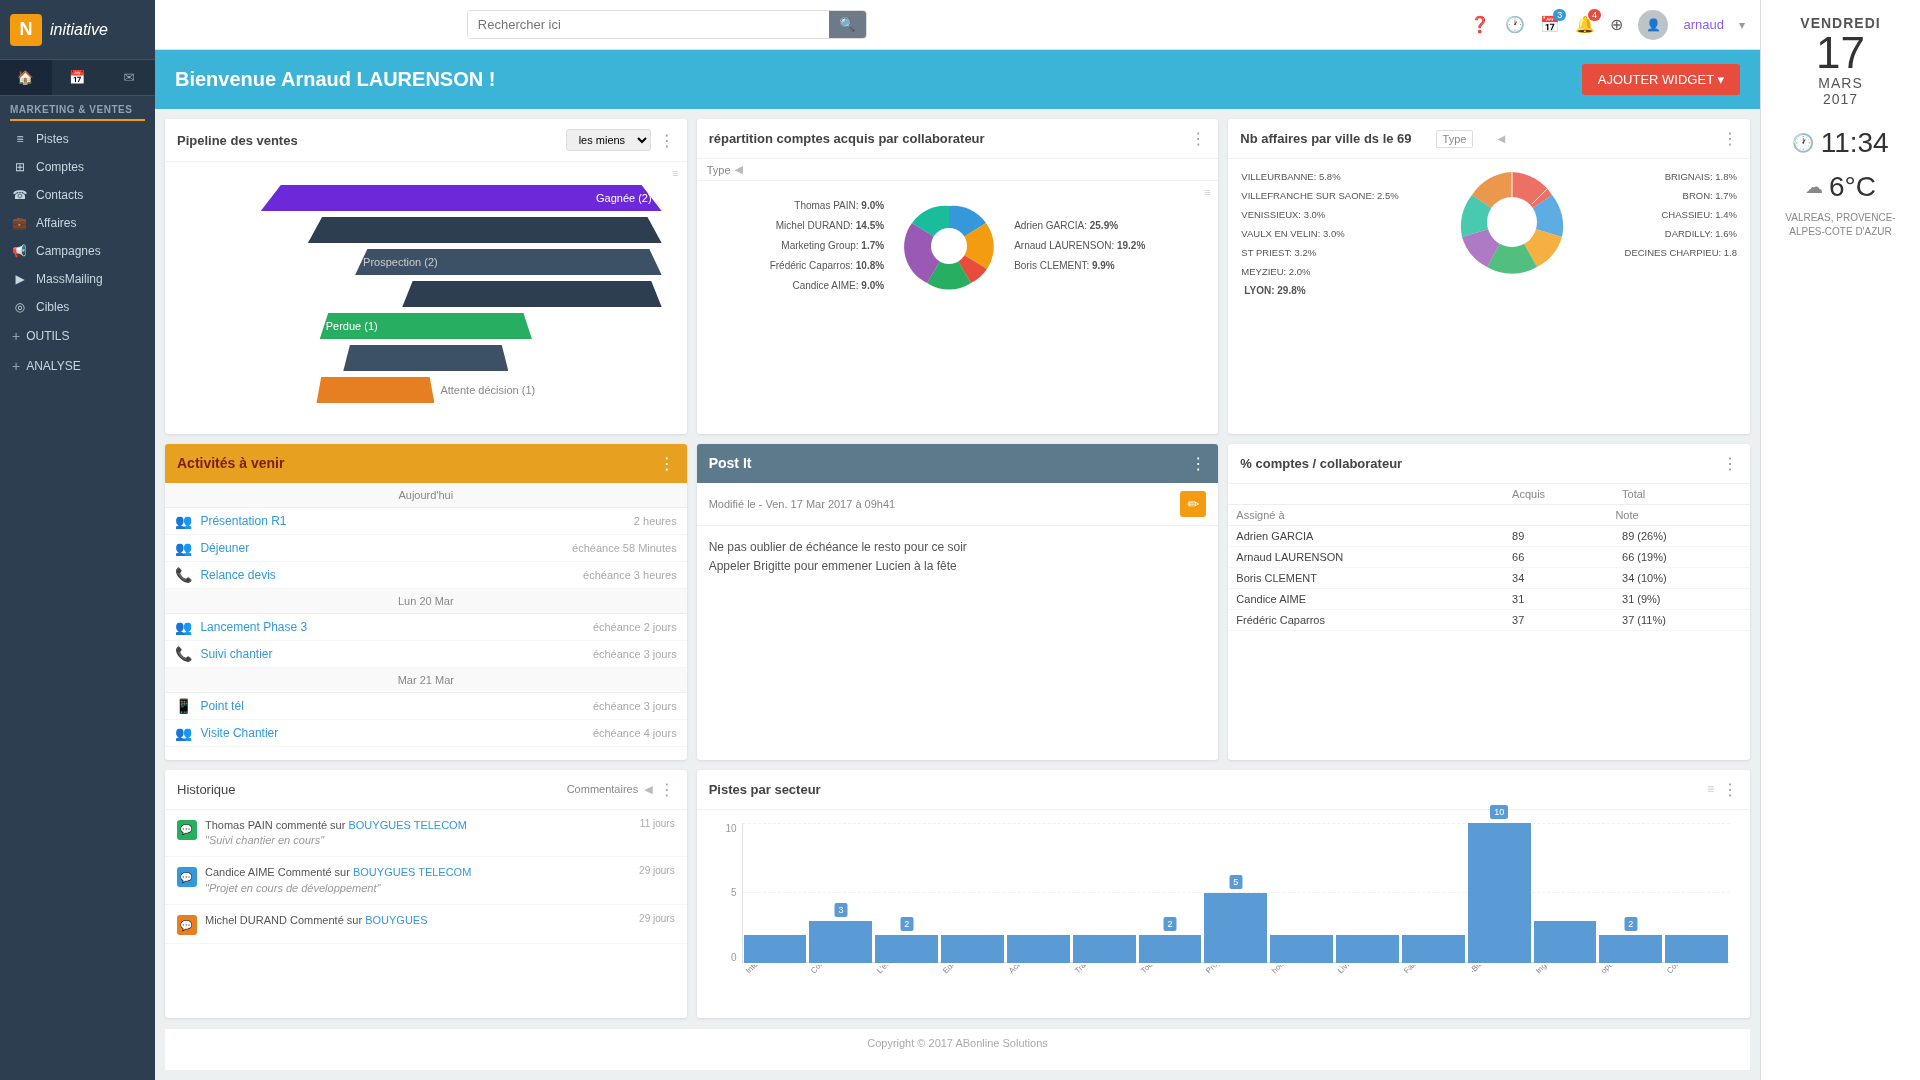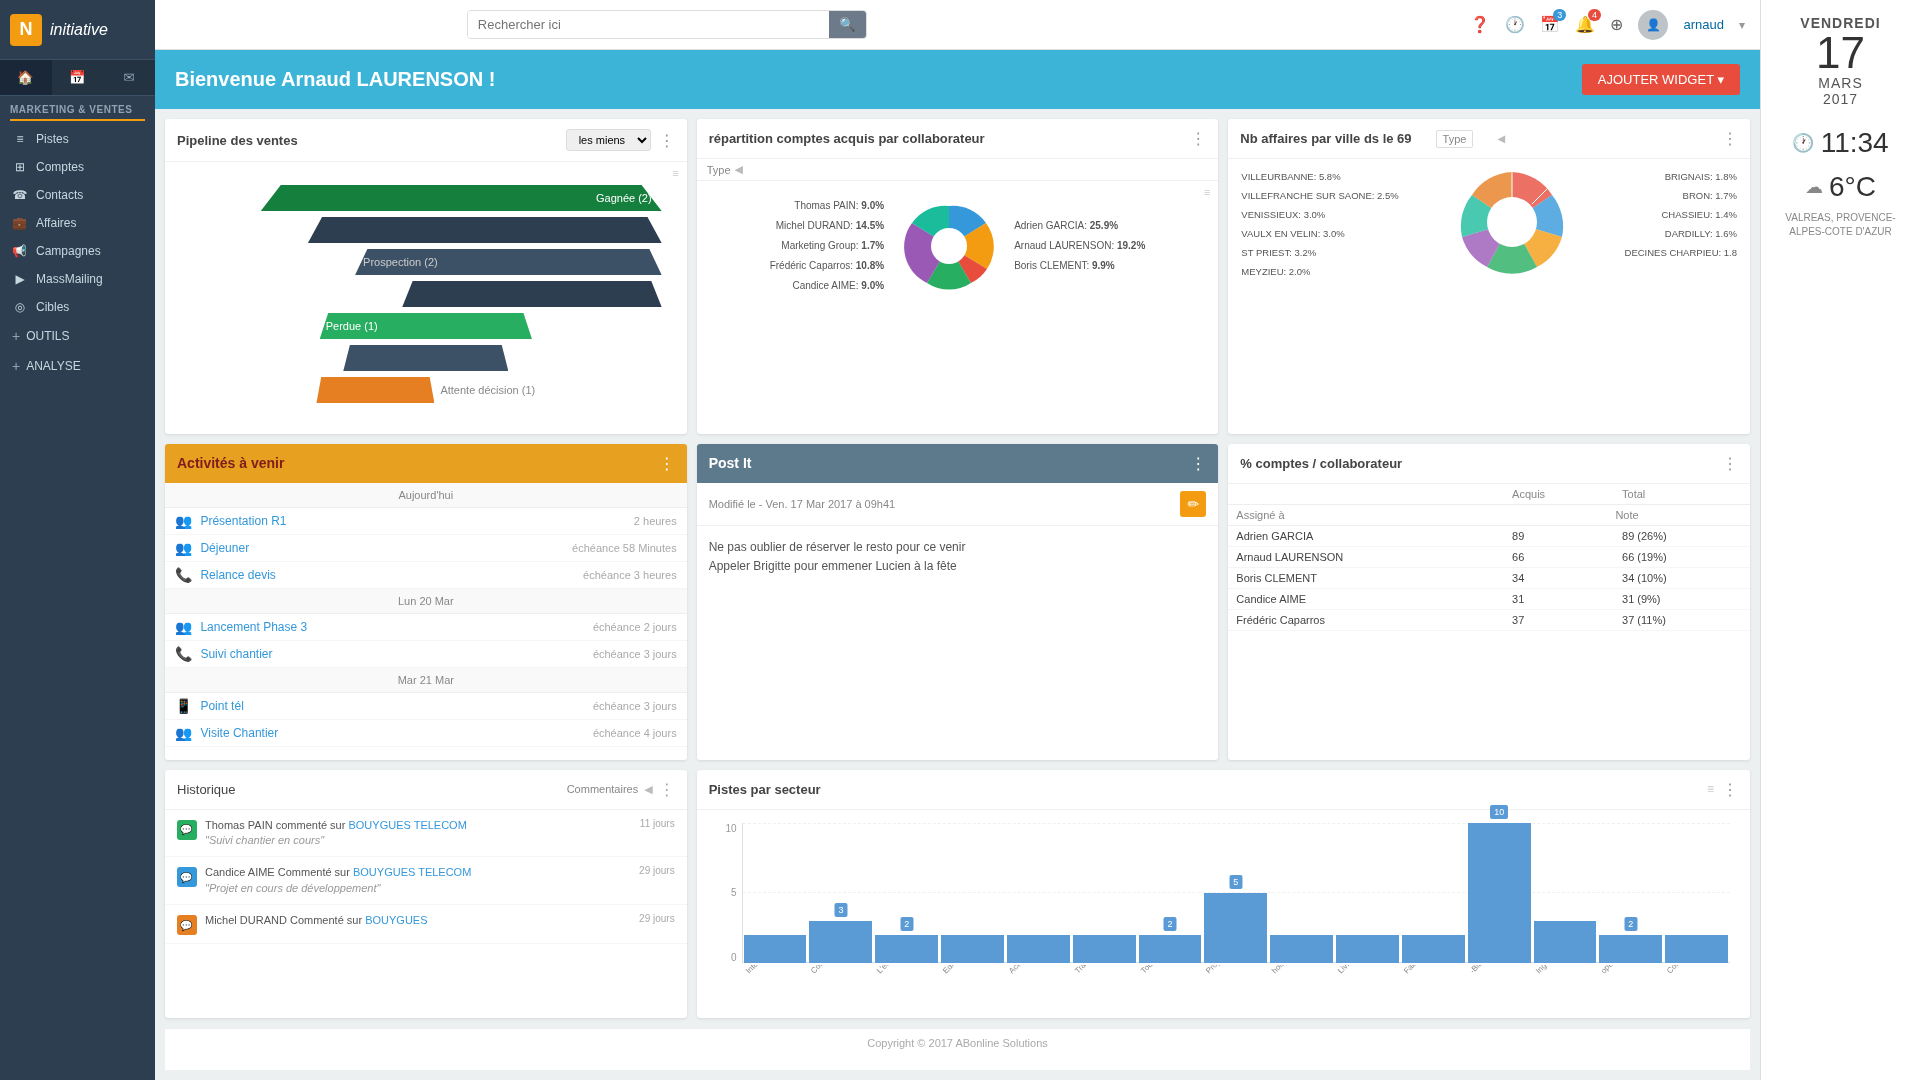--- a/index.html
+++ b/index.html
@@ -26,21 +26,21 @@
     
     .topbar { background: white; height: 50px; display: flex; align-items: center; padding: 0 15px; gap: 10px; border-bottom: 1px solid #ddd; flex-shrink: 0; }
     .search-box { flex: 1; max-width: 400px; margin: 0 auto; display: flex; align-items: center; border: 1px solid #ddd; border-radius: 4px; overflow: hidden; }
     .search-input { flex: 1; border: none; outline: none; padding: 6px 10px; font-size: 13px; color: #999; }
     .search-btn { background: #6c7a89; border: none; padding: 6px 10px; color: white; cursor: pointer; }
     .topbar-actions { display: flex; align-items: center; gap: 15px; margin-left: auto; }
     .topbar-icon { color: #666; cursor: pointer; font-size: 16px; position: relative; }
     .badge { position: absolute; top: -6px; right: -6px; background: #e74c3c; color: white; font-size: 9px; border-radius: 8px; padding: 1px 4px; }
     .badge-blue { background: #3498db; }
     .user-avatar { width: 30px; height: 30px; border-radius: 50%; background: #bdc3c7; display: flex; align-items: center; justify-content: center; font-size: 12px; }
-    .user-name { color: #0369a1; font-size: 13px; }
+    .user-name { color: #8b5cf6; font-size: 13px; }
 
     
     .welcome-bar { background: #3bb4d8; padding: 14px 20px; display: flex; align-items: center; justify-content: space-between; flex-shrink: 0; }
     .welcome-text { color: white; font-size: 20px; font-weight: bold; }
     .add-widget-btn { background: #e74c3c; color: white; border: none; padding: 8px 16px; border-radius: 3px; cursor: pointer; font-size: 13px; display: flex; align-items: center; gap: 6px; }
 
     
     .dashboard { flex: 1; overflow-y: auto; padding: 10px; display: grid; grid-template-columns: 1fr 1fr 1fr; grid-template-rows: auto auto auto; gap: 10px; background: #ecf0f1; }
 
     .widget { background: white; border-radius: 3px; box-shadow: 0 1px 3px rgba(0,0,0,0.1); overflow: hidden; }
@@ -212,21 +212,21 @@
           </select>
           <span class="widget-menu-btn">⋮</span>
         </div>
       </div>
       <div style="position:relative; overflow:hidden;">
         <span style="position:absolute;right:8px;top:5px;color:#ccc;font-size:11px;cursor:pointer">≡</span>
         <div class="funnel-container">
           <div style="display:flex;justify-content:center;flex-direction:column;align-items:center;padding:10px 20px 5px;">
 
             <div style="display:flex;align-items:center;width:100%;justify-content:flex-end;margin:3px 0;">
-              <div style="height:26px;width:85%;background:#15803d;clip-path:polygon(5% 0%,95% 0%,100% 100%,0% 100%);display:flex;align-items:center;justify-content:flex-end;padding-right:10px;">
+              <div style="height:26px;width:85%;background:#6d28d9;clip-path:polygon(5% 0%,95% 0%,100% 100%,0% 100%);display:flex;align-items:center;justify-content:flex-end;padding-right:10px;">
                 <span style="font-size:11px;color:white;">Gagnée (2)</span>
               </div>
             </div>
             <div style="display:flex;align-items:center;width:100%;justify-content:flex-end;margin:3px 0;">
               <div style="height:26px;width:75%;background:#2c3e50;clip-path:polygon(4% 0%,96% 0%,100% 100%,0% 100%);"></div>
             </div>
             <div style="display:flex;align-items:flex-end;width:100%;justify-content:flex-end;margin:3px 0;">
               <div style="height:26px;width:65%;background:#3d5166;clip-path:polygon(4% 0%,96% 0%,100% 100%,0% 100%);display:flex;align-items:center;padding-left:8px;">
                 <span style="font-size:11px;color:#ccc;">Prospection (2)</span>
               </div>
@@ -331,20 +331,21 @@
             <line x1="85" y1="37" x2="100" y2="22" stroke="white" stroke-width="1"></line>
           </svg>
           <div style="line-height:2;text-align:right">
             <div>BRIGNAIS: 1.8%</div>
             <div>BRON: 1.7%</div>
             <div>CHASSIEU: 1.4%</div>
             <div>DARDILLY: 1.6%</div>
             <div>DECINES CHARPIEU: 1.8</div>
           </div>
         </div>
+        <div style="text-align:left;font-size:10px;font-weight:bold;color:#555;padding:4px 8px">LYON: 29.8%</div>
       </div>
     </div>
 
     <div class="widget activites-widget">
       <div class="activites-header-bar">
         <span class="activites-title">Activités à venir</span>
         <span style="color:white;font-size:16px;cursor:pointer">⋮</span>
       </div>
       <div class="date-section">Aujourd'hui</div>
 
@@ -392,21 +393,21 @@
     <div class="widget postit-widget">
       <div class="postit-header">
         <span class="postit-title">Post It</span>
         <span style="color:white;font-size:16px;cursor:pointer">⋮</span>
       </div>
       <div class="postit-modified">
         <span>Modifié le - Ven. 17 Mar 2017 à 09h41</span>
         <button class="postit-edit-btn">✏</button>
       </div>
       <div class="postit-content">
-        <p>Ne pas oublier de réserver le resto pour ce venir</p>
+        <p>Ne pas oublier de échéance le resto pour ce soir</p>
         <p>Appeler Brigitte pour emmener Lucien à la fête</p>
       </div>
     </div>
 
     <div class="widget comptes-widget">
       <div class="widget-header">
         <span class="widget-title">% comptes / collaborateur</span>
         <span class="widget-menu-btn">⋮</span>
       </div>
       <div style="overflow-y:auto;max-height:160px;">

